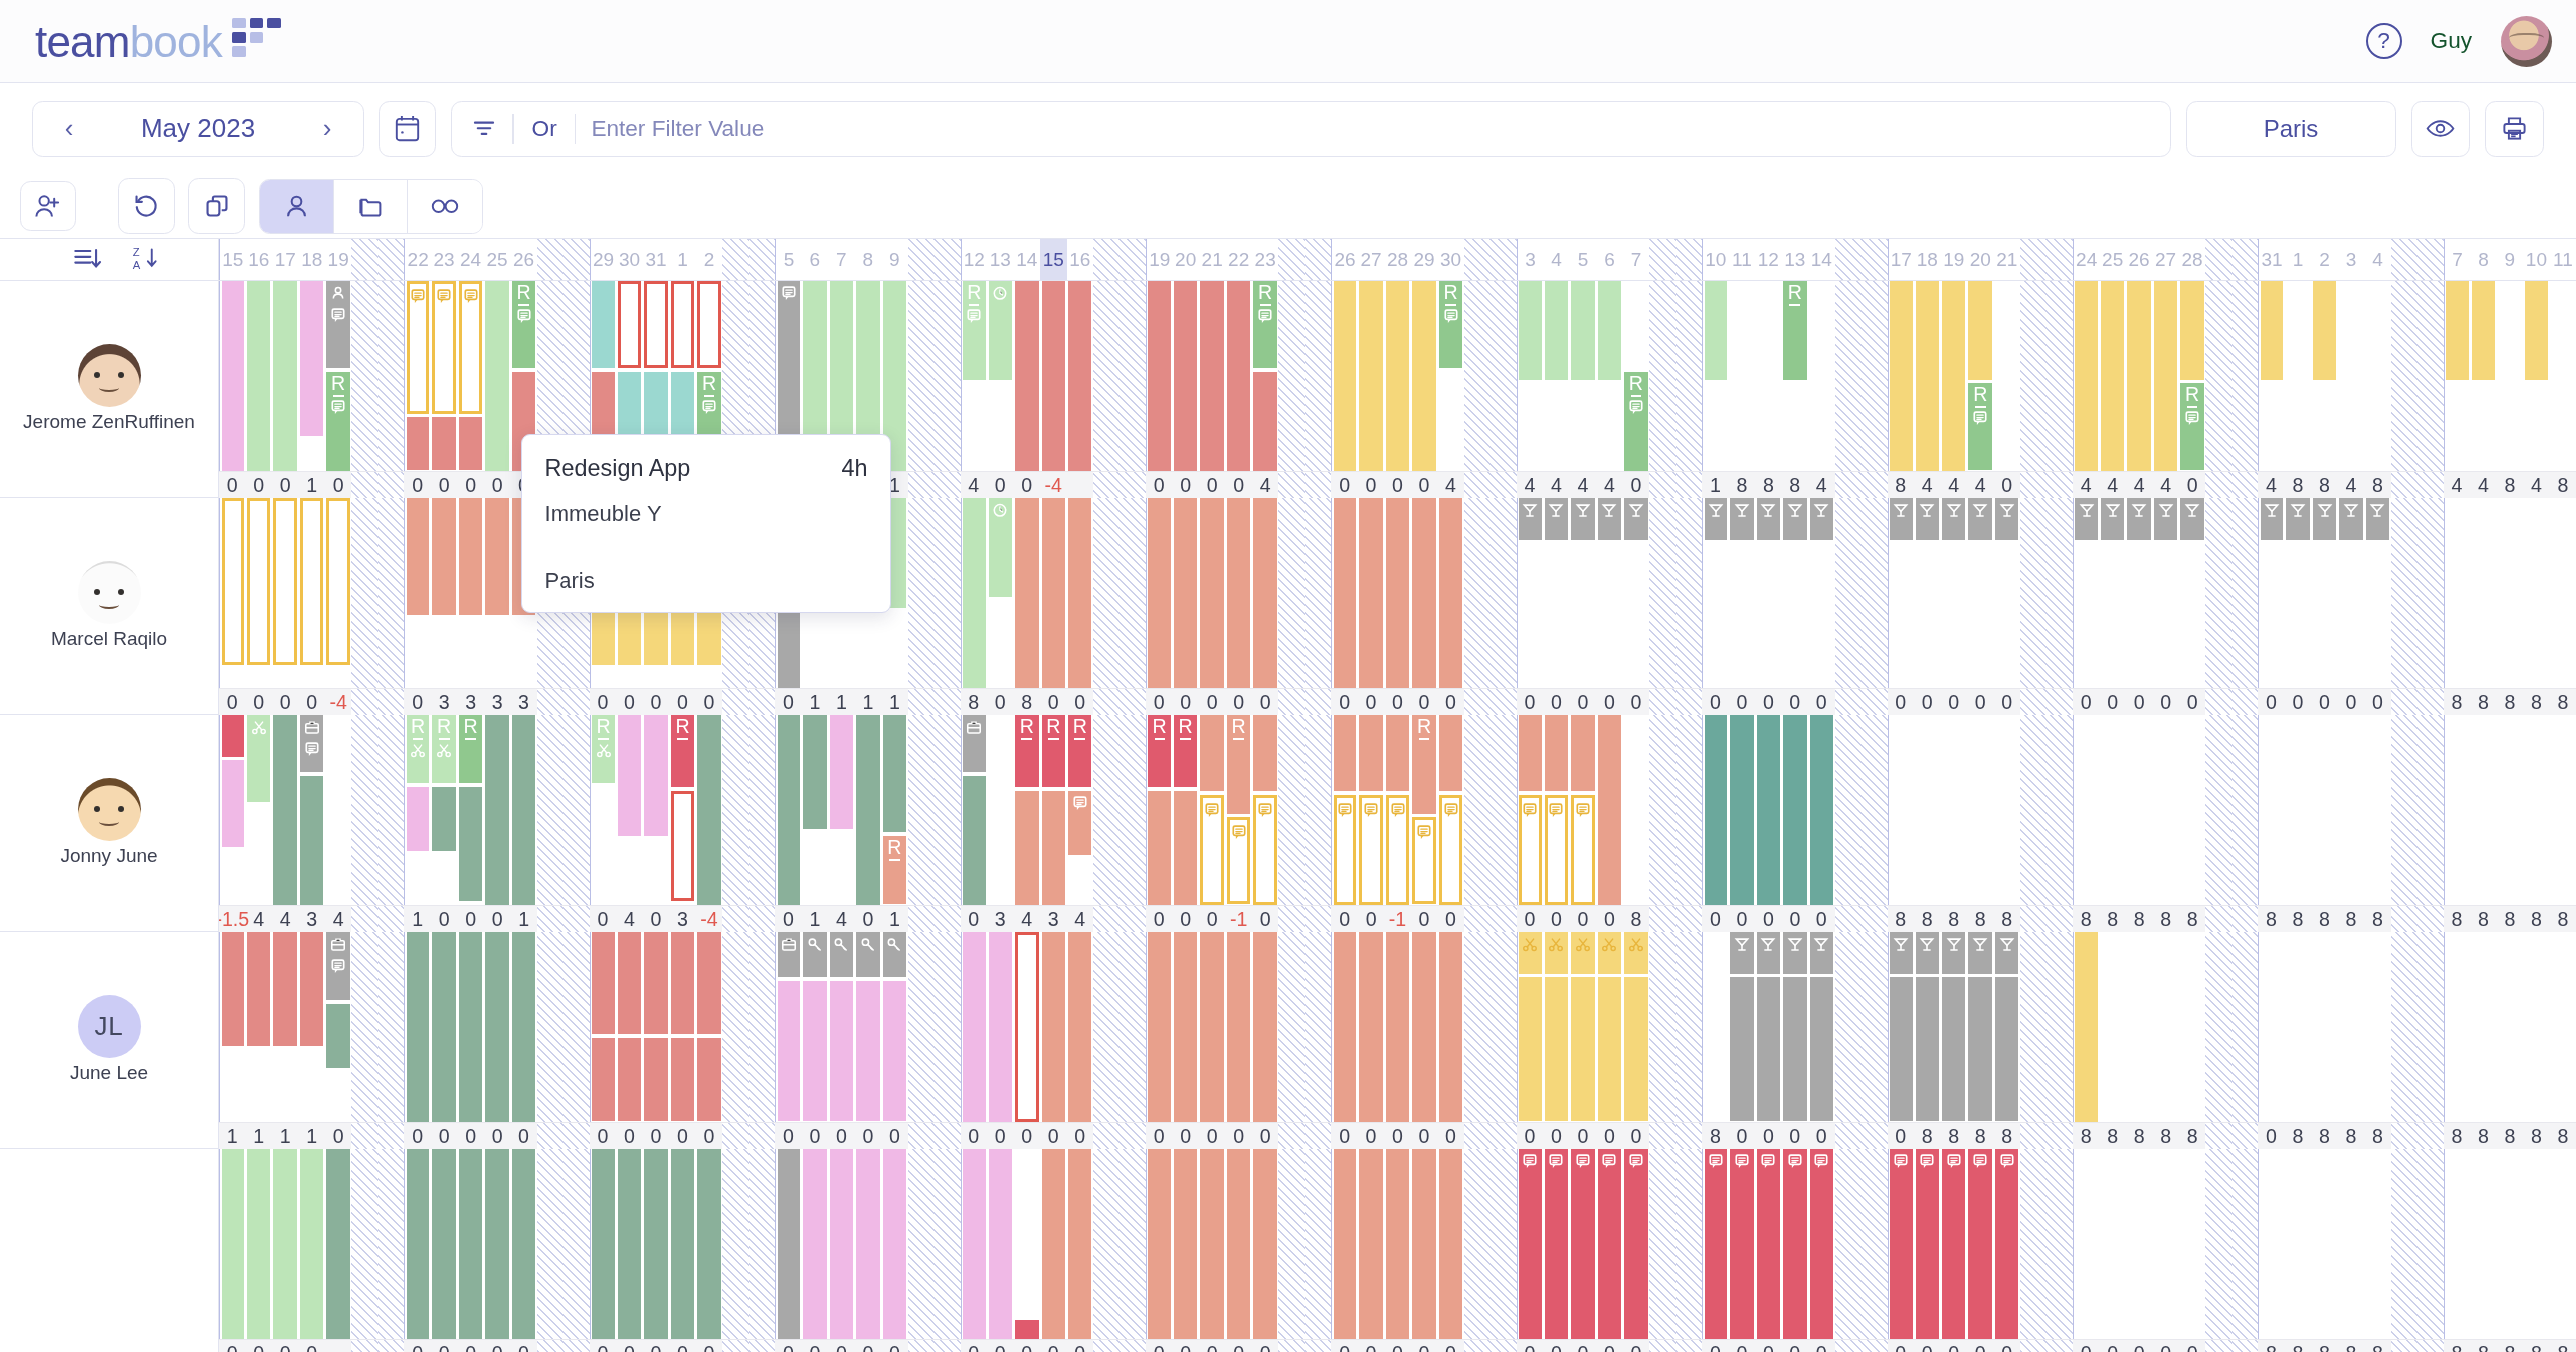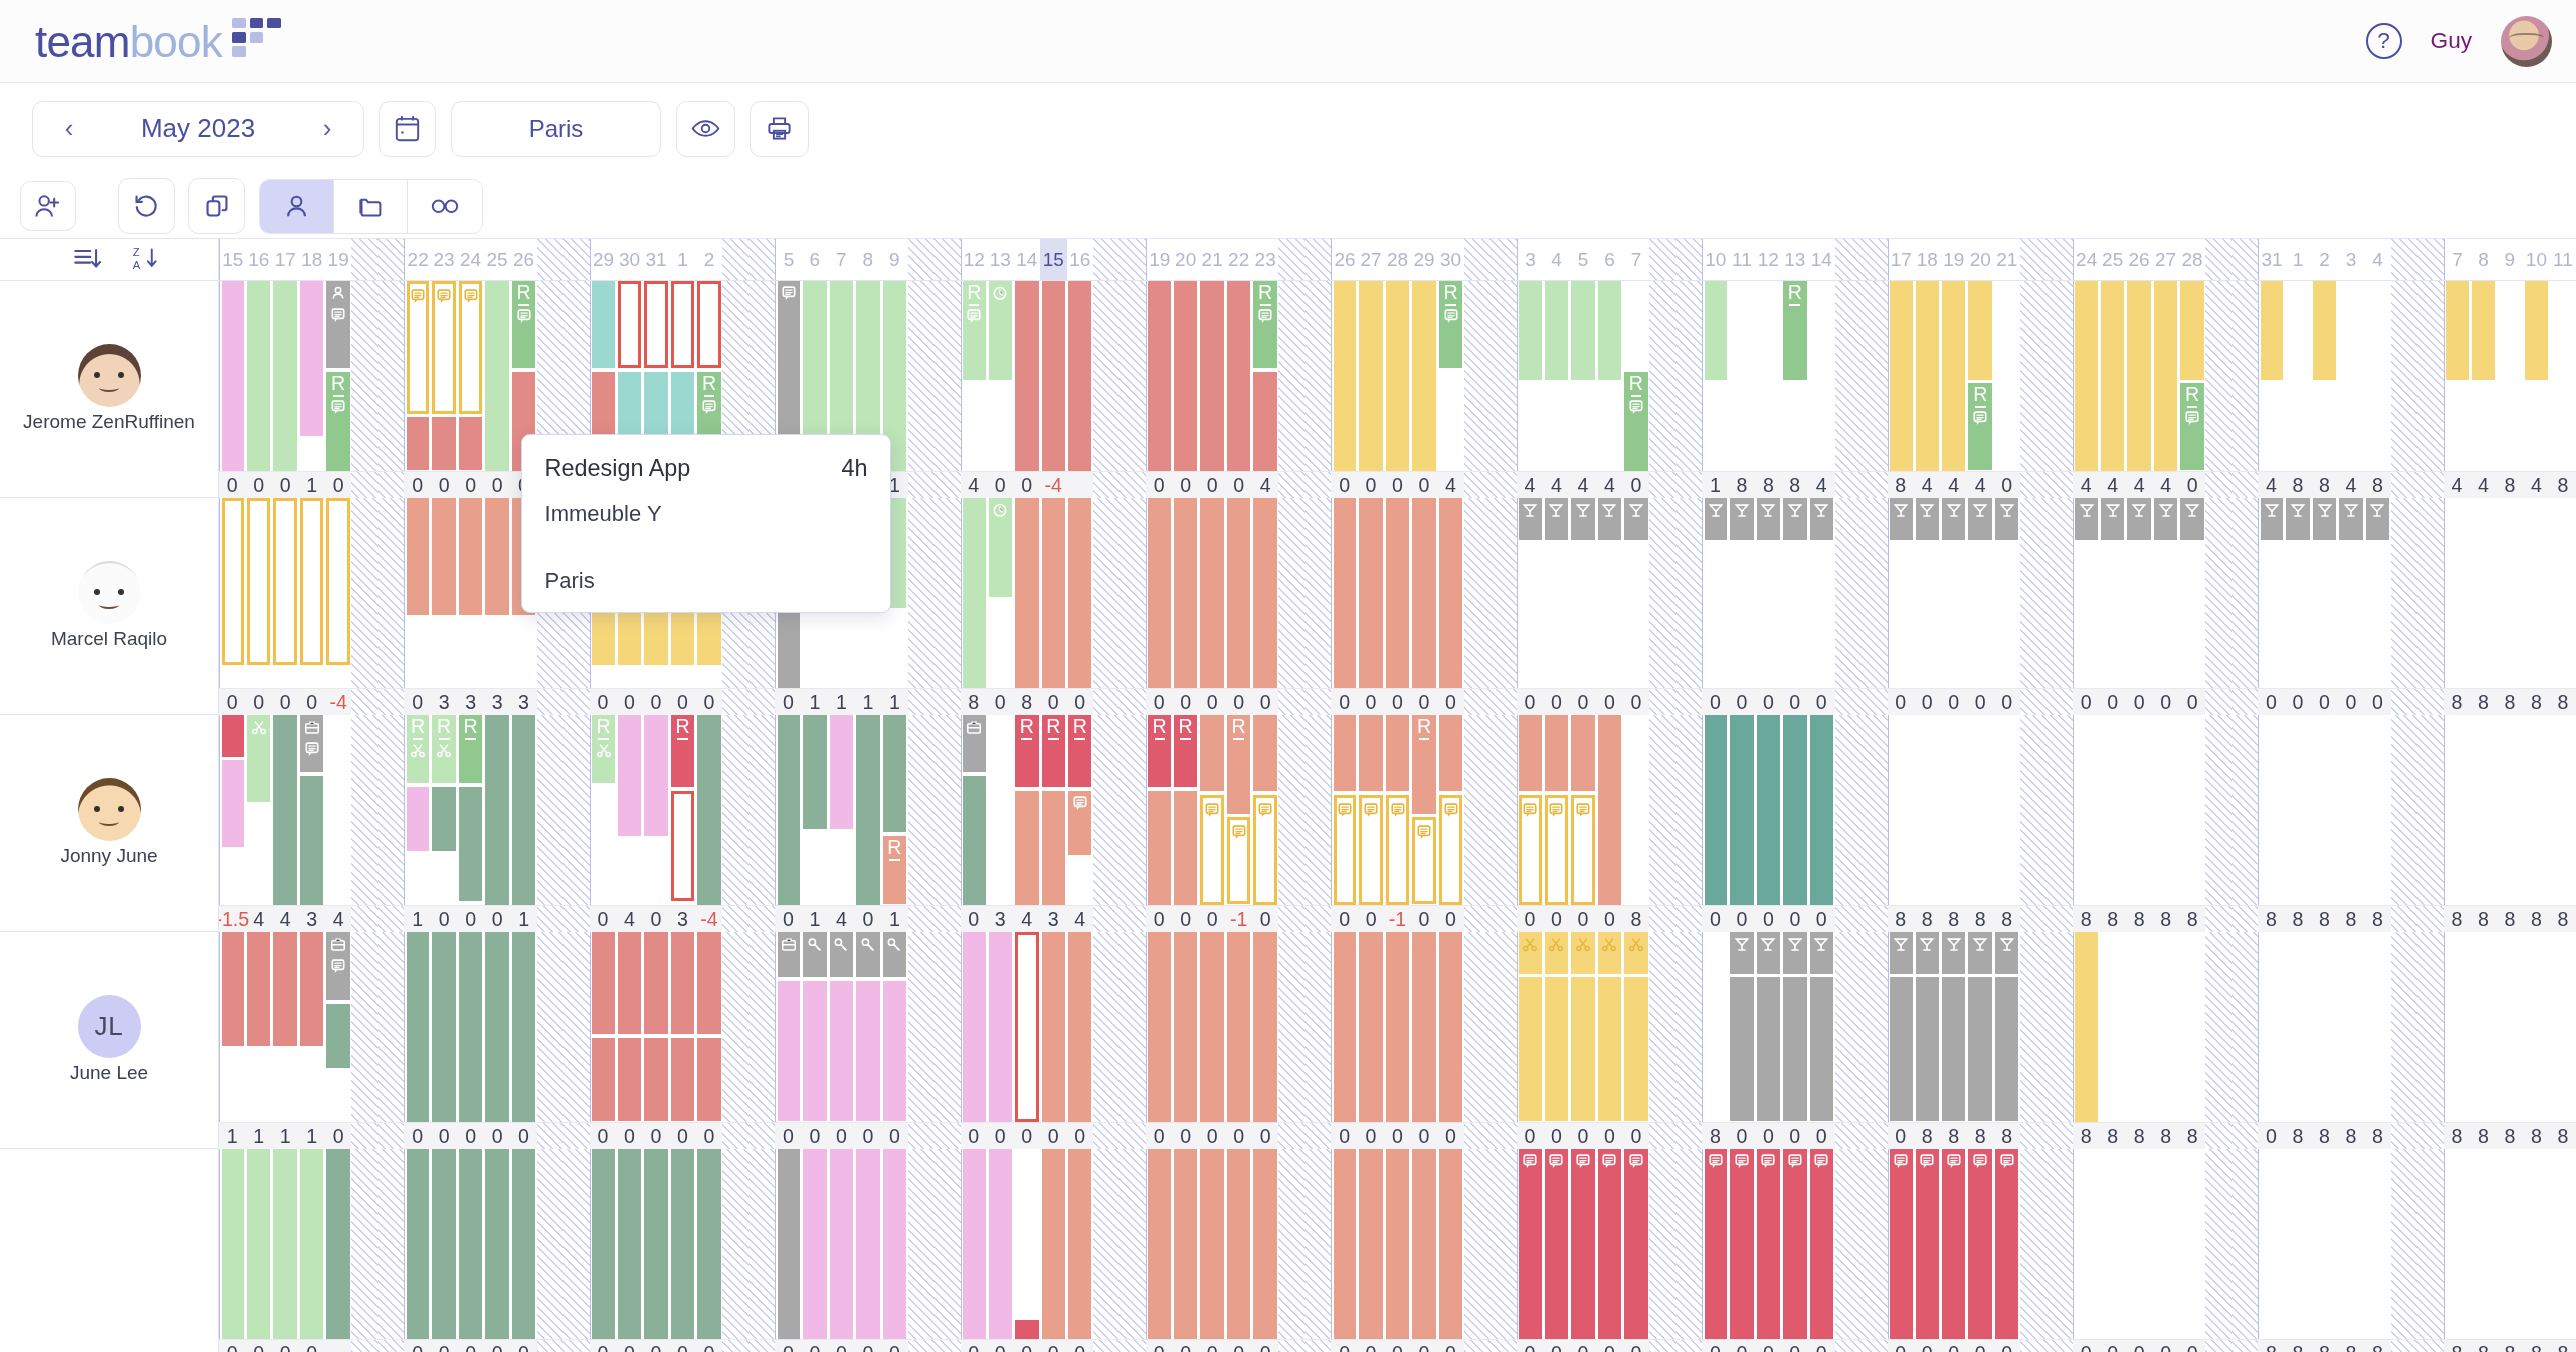--- a/index.html
+++ b/index.html
@@ -45,21 +45,21 @@
   .navitem.active::after {
     content: ""; position: absolute; left: 19.6px; right: 19.6px; bottom: 0;
     height: 4.5px; background: #4a4fa0; border-radius: 2.3px 2.3px 0 0;
   }
   .topright { margin-left: auto; display: flex; align-items: center; gap: 29px; margin-right: 24px; }
   .help-icon {
     width: 36px; height: 36px; border: 2.3px solid #4a4fa0; border-radius: 50%;
     display: flex; align-items: center; justify-content: center;
     color: #4a4fa0; font-size: 22.6px; cursor: pointer;
   }
-  .username { font-size: 22.6px; color: #701a75; }
+  .username { font-size: 22.6px; color: #14532d; }
   .user-avatar {
     width: 51px; height: 51px; border-radius: 50%; overflow: hidden;
     background: radial-gradient(circle at 45% 38%, #e8c9a8 0 34%, #c98fa0 36% 58%, #6d5a55 60% 100%);
     position: relative; cursor: pointer;
   }
   .user-avatar::after {
     content: ""; position: absolute; left: 16%; top: 34%; width: 68%; height: 16%;
     border-top: 2.3px solid rgba(90,70,60,.55); border-radius: 50%/60%;
   }
 
@@ -213,20 +213,31 @@
 
   <div class="btn-pill sq-btn">
     <svg width="27" height="30" viewBox="0 0 24 26" fill="none" stroke="#4a4fa0" stroke-width="1.7">
       <rect x="2.5" y="4" width="19" height="19" rx="2.5"></rect>
         <path d="M2.5 9h19"></path>
       <path d="M7 1.5v4M17 1.5v4"></path>
         <circle cx="7.5" cy="16" r="1.1" fill="#4a4fa0" stroke="none"></circle>
     </svg>
   </div>
 
+  <div class="filterbar">
+    <span class="fico">
+      <svg width="26" height="22.6" viewBox="0 0 22 20" stroke="#4a4fa0" stroke-width="1.9" stroke-linecap="round">
+        <path d="M3 5h16M5.5 10h11M9 15h4"></path>
+      </svg>
+    </span>
+    <span class="vsep"></span>
+    <span class="or">Or</span>
+    <span class="vsep"></span>
+    <input type="text" placeholder="Enter Filter Value" style="">
+  </div>
 
   <div class="btn-pill loc-btn">Paris</div>
 
   <div class="btn-pill icon-btn">
     <svg width="29" height="21" viewBox="0 0 26 18" fill="none" stroke="#4a4fa0" stroke-width="1.7">
       <path d="M1.5 9s4-6.5 11.5-6.5S24.5 9 24.5 9s-4 6.5-11.5 6.5S1.5 9 1.5 9z"></path>
       <circle cx="13" cy="9" r="3.4"></circle>
     </svg>
   </div>
 

